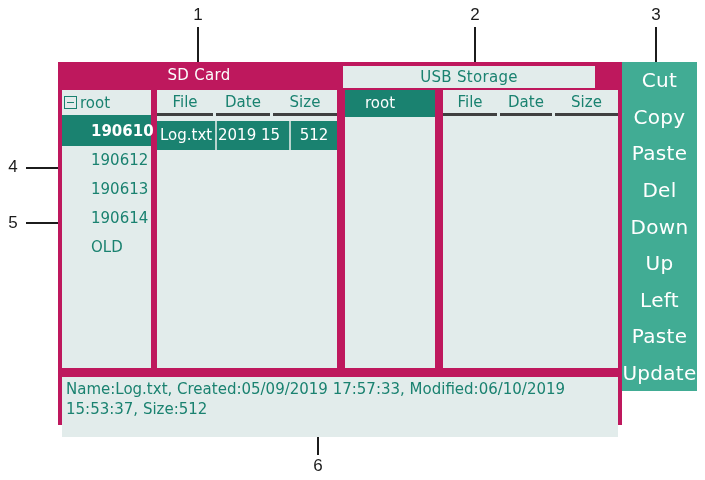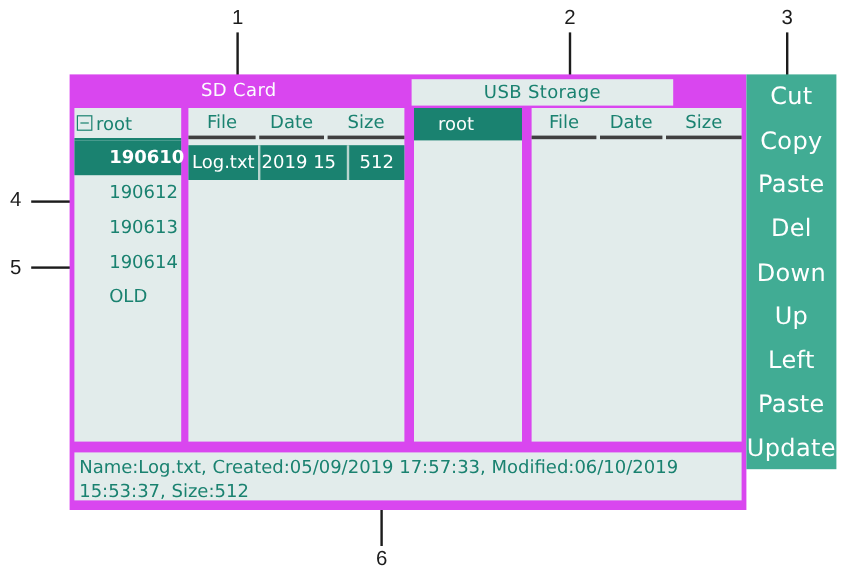--- a/index.html
+++ b/index.html
@@ -17,31 +17,31 @@
     font-family: "Liberation Sans", sans-serif;
     font-size: 17px; color: #1c1c1c;
     width: 16px; text-align: center;
   }
   .callout-line { position: absolute; background: #1c1c1c; }
 
   
   .frame {
     position: absolute; left: 58px; top: 62px;
     width: 564px; height: 363px;
-    background: #d946ef;
+    background: #be185d;
   }
   .frame > div { position: absolute; }
 
   .sd-header {
     left: 0; top: 0; width: 282px; height: 26px;
     color: #fbfdfd; font-size: 15px; line-height: 26px; text-align: center;
     letter-spacing: .3px;
   }
   .usb-header {
-    left: 285px; top: 4px; width: 218px; height: 22px;
+    left: 285px; top: 4px; width: 252px; height: 22px;
     background: #e2eceb; color: #1a8270;
     font-size: 15px; line-height: 22px; text-align: center;
     letter-spacing: .3px;
   }
 
   
   .sd-tree { left: 4px; top: 28px; width: 89px; height: 278px; background: #e2eceb; }
   .tree-head {
     height: 27px; border-bottom: 2px solid #1a8270;
     display: flex; align-items: center; padding-left: 2px;
@@ -86,21 +86,21 @@
   .file-row .cell-size { flex: 1; text-align: center; }
   .file-row .vdiv { width: 2px; background: #b7d4ce; }
 
   .usb-root {
     height: 27px; background: #1a8270; color: #fbfdfd;
     font-size: 15px; line-height: 27px; padding-left: 20px;
   }
 
   
   .status-bar {
-    left: 4px; top: 315px; width: 556px; height: 40px;
+    left: 4px; top: 315px; width: 556px; height: 60px;
     background: #e2eceb; color: #1a8270;
     font-size: 15px; line-height: 20px; padding: 2px 4px 0 4px;
   }
 
   
   .menu-col {
     position: absolute; left: 622px; top: 62px;
     width: 75px; height: 329px;
     background: #41ac94;
     display: flex; flex-direction: column;

